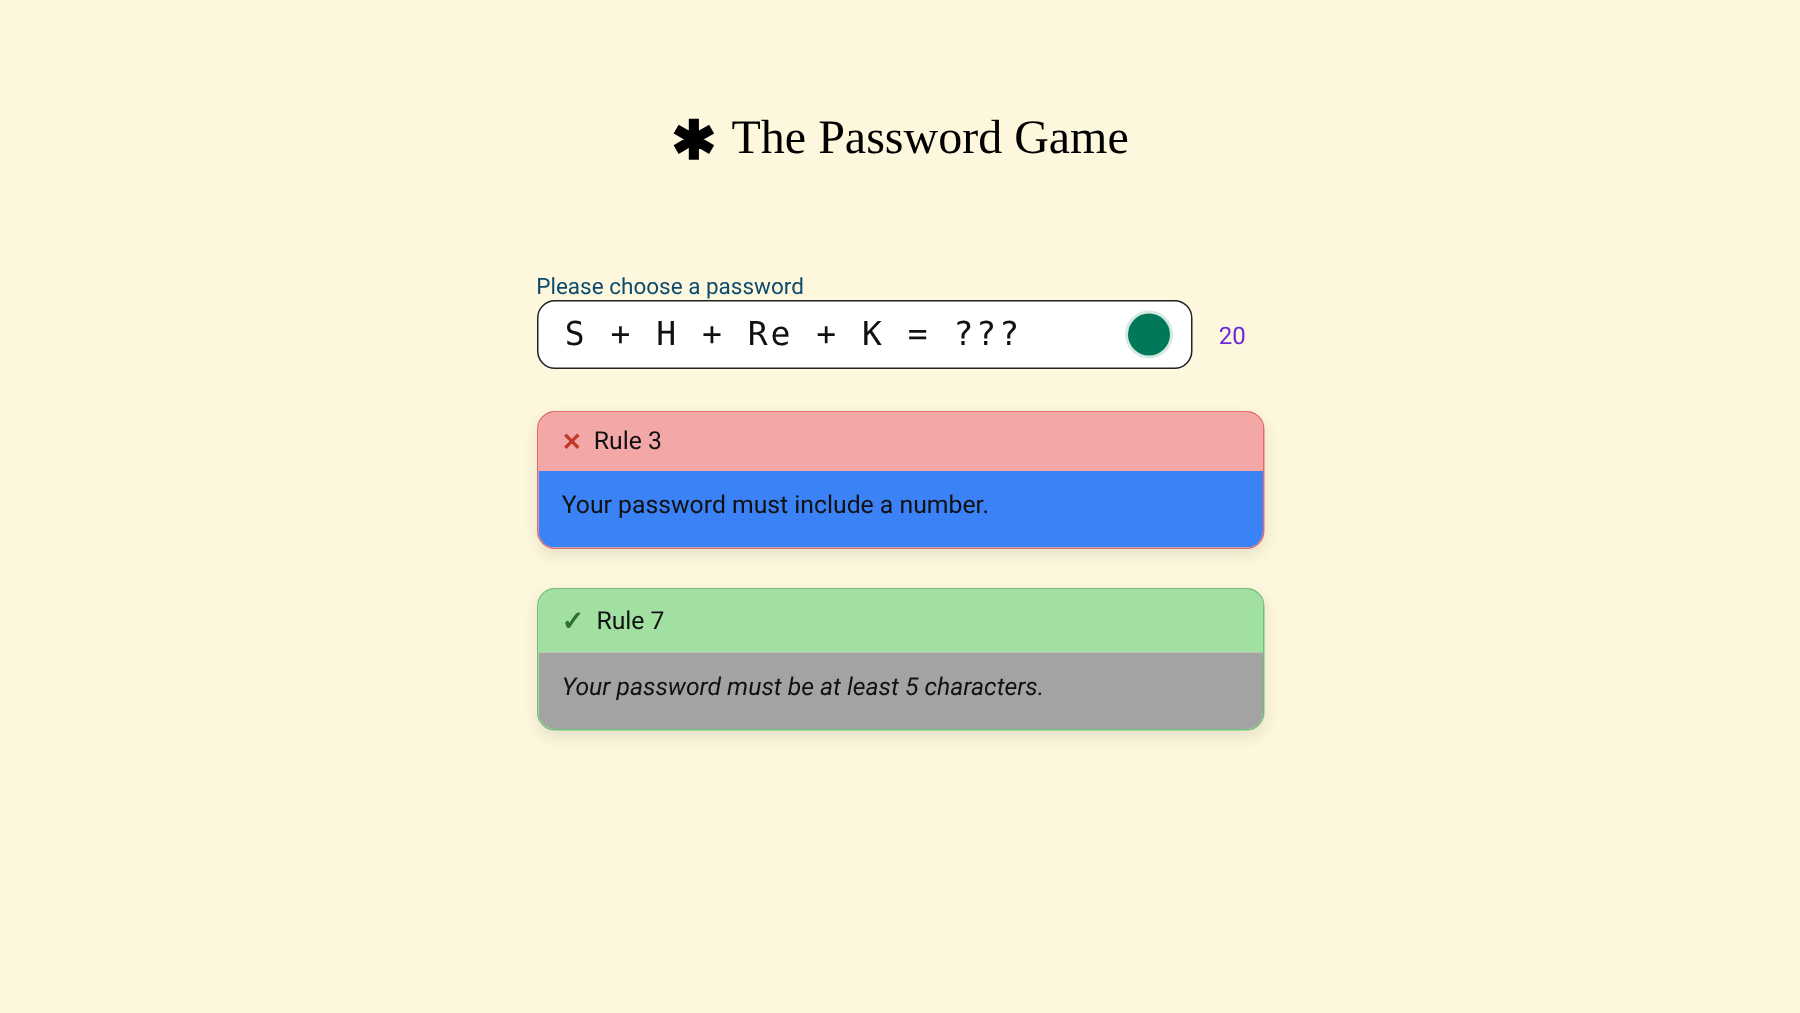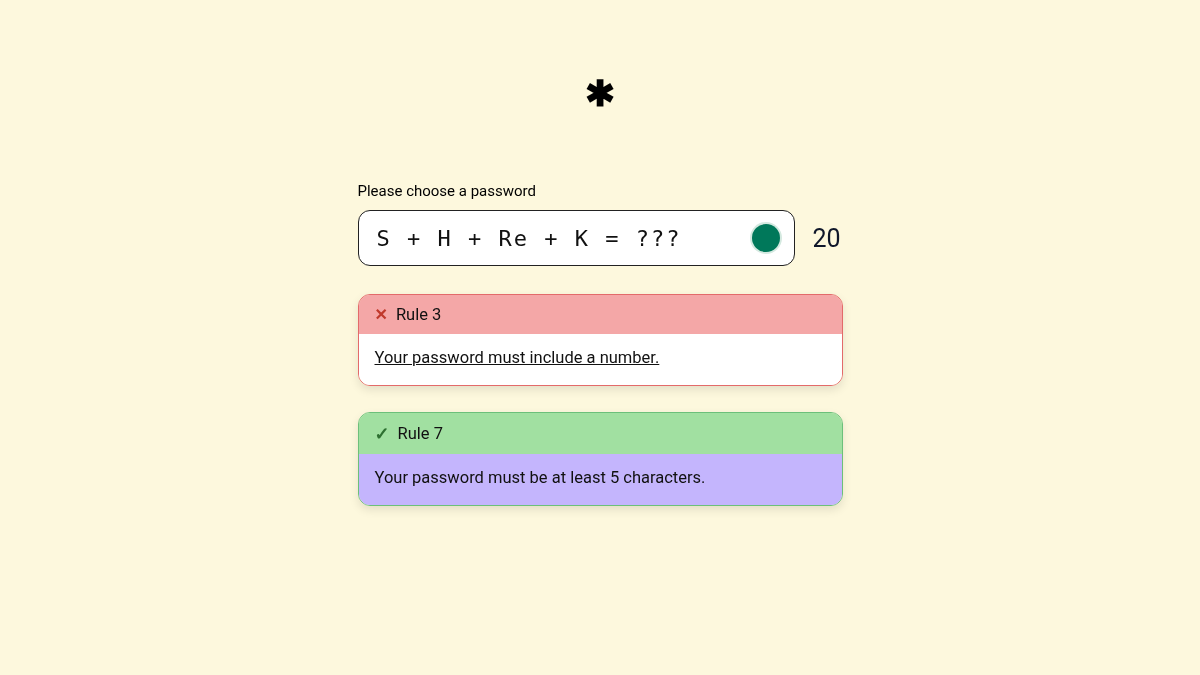--- a/index.html
+++ b/index.html
@@ -31,32 +31,31 @@
     position: relative;
     top: 3px;
   }
   .content {
     width: 485px;
     display: flex;
     flex-direction: column;
   }
   .label {
     font-size: 15px;
-    color: #000000;
-    margin-bottom: 10px;
+    color: #0c4a6e;
   }
   .input-row {
     display: flex;
     align-items: center;
     gap: 18px;
     margin-bottom: 28px;
   }
   .input-box {
     flex: 1;
-    height: 56px;
+    height: 46px;
     background: #fff;
     border: 1.5px solid #222;
     border-radius: 12px;
     display: flex;
     align-items: center;
     padding: 0 14px 0 18px;
     position: relative;
   }
   .input-text {
     flex: 1;
@@ -74,22 +73,22 @@
     box-shadow: 0 0 0 2px #d4e9e0;
     display: flex;
     align-items: center;
     justify-content: center;
     color: #b8e3cf;
     font-size: 18px;
     line-height: 1;
     transform: rotate(0deg);
   }
   .counter {
-    font-size: 25px;
-    color: #0f172a;
+    font-size: 16px;
+    color: #6d28d9;
     width: 30px;
   }
   .rule {
     border-radius: 12px;
     overflow: hidden;
     margin-bottom: 26px;
     box-shadow: 0 4px 10px rgba(0,0,0,0.10);
     border: 1.5px solid transparent;
   }
   .rule-fail { border-color: #e36a6a; }
@@ -100,39 +99,40 @@
     gap: 8px;
     padding: 10px 16px;
     font-size: 16.5px;
   }
   .rule-fail .rule-head { background: #f4a7a7; }
   .rule-pass .rule-head { background: #a1e0a1; }
   .rule-body {
     padding: 14px 16px 18px;
     font-size: 16.5px;
   }
-  .rule-fail .rule-body { background: #ffffff; text-decoration: underline; }
-  .rule-pass .rule-body { background: #c4b5fd; }
+  .rule-fail .rule-body { background: #3b82f6; }
+  .rule-pass .rule-body { background: #a3a3a3; font-style: italic; }
   .icon-x {
     color: #c0392b;
     font-weight: 700;
     font-size: 16px;
   }
   .icon-check {
     color: #2e7031;
     font-weight: 700;
     font-size: 18px;
   }
 </style>
 </head>
 <body>
 
 <div class="wrap">
   <div class="title">
     <span class="title-asterisk">✱</span>
+    <span>The Password Game</span>
   </div>
 
   <div class="content">
     <div class="label">Please choose a password</div>
 
     <div class="input-row">
       <div class="input-box">
         <div class="input-text">S + H + Re + K = ???</div>
         <div class="moon-badge">
           <svg width="18" height="18" viewBox="0 0 24 24" fill="none">

